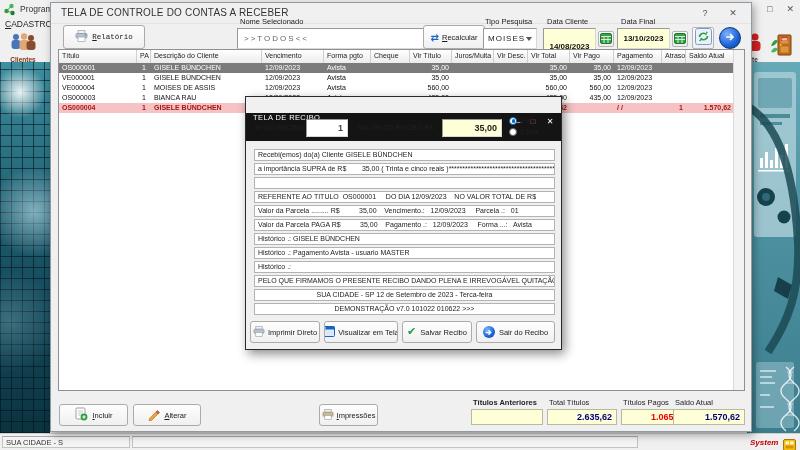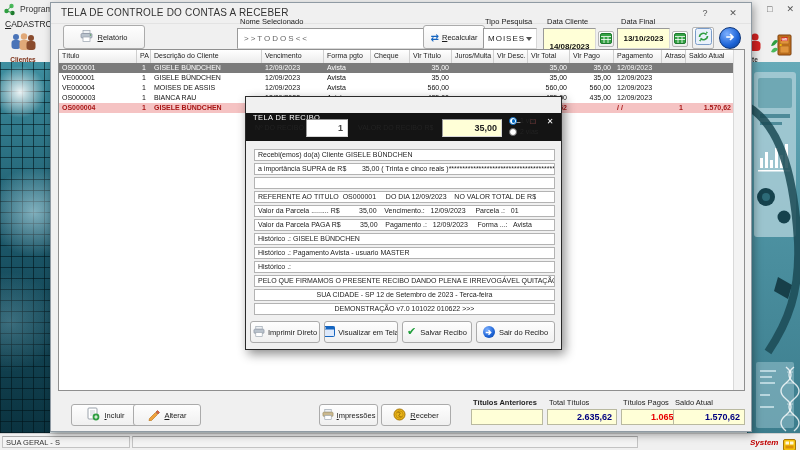--- a/index.html
+++ b/index.html
@@ -194,42 +194,42 @@
               <rect x="12" y="308" width="16" height="2"></rect>
               <rect x="12" y="314" width="12" height="2"></rect>
               <rect x="12" y="320" width="15" height="2"></rect>
               <rect x="12" y="332" width="10" height="2"></rect>
               <rect x="12" y="344" width="14" height="2"></rect>
             </g>
         </svg>
       </div>
     </div>
     <div class="bg-statusbar">
-      <span class="status-cell" style="left:2px;width:128px;">SUA GERAL - S</span>
+      <span class="status-cell" style="left:2px;width:128px;">SUA CIDADE - S</span>
       <span class="status-cell" style="left:132px;width:506px;"></span>
       <span class="system-label" style="left:750px;">System</span>
       <span class="abs" style="left:783px;top:3px;">
         <svg width="13" height="12" viewBox="0 0 13 12">
             <rect x="0.5" y="0.5" width="12" height="11" rx="1.5" fill="#f4c20d" stroke="#a67607"></rect>
             <rect x="2.5" y="2.5" width="3.5" height="3" fill="#fff7d6"></rect>
             <rect x="7" y="2.5" width="3.5" height="3" fill="#fff7d6"></rect>
             <rect x="2.5" y="6.5" width="8" height="3" fill="#d98f0b"></rect>
           </svg>
       </span>
     </div>
   </div>
 
   <div class="mwin">
     <div class="m-titlebar">
       <span class="m-title">TELA DE CONTROLE DO CONTAS A RECEBER</span>
       <span class="winbtn" style="right:36px;">?</span>
       <span class="winbtn" style="right:8px;">✕</span>
     </div>
 
-    <div class="btn3d accel-btn" style="left:12px;top:22px;width:82px;height:24px;">
+    <div class="btn3d accel-btn" style="left:12px;top:22px;width:82px;height:24px;font-family:Liberation Mono, monospace;">
       <span>
         <svg width="13" height="12" viewBox="0 0 13 12">
             <rect x="3" y="0.5" width="7" height="3" fill="#eef1f4" stroke="#98a2ad" stroke-width=".7"></rect>
             <rect x="1" y="3.5" width="11" height="4.5" rx="1" fill="#b9c2cc" stroke="#8891a0" stroke-width=".7"></rect>
             <rect x="3" y="7" width="7" height="4.5" fill="#fff" stroke="#98a2ad" stroke-width=".7"></rect>
             <circle cx="10.5" cy="5" r=".8" fill="#4a9e4f"></circle>
           </svg>
       </span>
       <span class="accel"><u>R</u>elatório</span>
     </div>
@@ -382,21 +382,21 @@
             <div class="td ar" style="width: 42px;">1.570,62</div>
             <div class="td ar" style="width: 44px;"></div>
             <div class="td " style="width: 48px;">/ /</div>
             <div class="td ar" style="width: 24px;">1</div>
             <div class="td ar" style="width: 48px;">1.570,62</div>
           </div>
         </div>
       <div class="vscroll"></div>
     </div>
 
-    <div class="btn3d" style="left:8px;top:401px;width:69px;height:22px;margin-left:12px;">
+    <div class="btn3d" style="left:8px;top:401px;width:69px;height:22px;">
       <span><svg width="14" height="14" viewBox="0 0 14 14">
             <rect x="2" y="1" width="9" height="11" rx="1" fill="#fff" stroke="#9aa2ab"></rect>
             <g stroke="#b9c0c8" stroke-width=".8">
               <line x1="4" y1="4" x2="9" y2="4"></line>
               <line x1="4" y1="6" x2="9" y2="6"></line>
               <line x1="4" y1="8" x2="8" y2="8"></line>
             </g>
             <circle cx="10" cy="10" r="3.4" fill="#2f9e41"></circle>
             <path d="M10 8.3 v3.4 M8.3 10 h3.4" stroke="#fff" stroke-width="1.1"></path>
           </svg></span>
@@ -409,28 +409,20 @@
           </svg></span>
       <span class="accel"><u>A</u>lterar</span>
     </div>
     <div class="btn3d" style="left:268px;top:401px;width:59px;height:22px;gap:3px;">
       <span><svg width="12" height="11" viewBox="0 0 13 12">
             <rect x="3" y="0.5" width="7" height="3" fill="#eef1f4" stroke="#98a2ad" stroke-width=".7"></rect>
             <rect x="1" y="3.5" width="11" height="4.5" rx="1" fill="#cbb98f" stroke="#9a8a60" stroke-width=".7"></rect>
             <rect x="3" y="7" width="7" height="4.5" fill="#fff" stroke="#98a2ad" stroke-width=".7"></rect>
           </svg></span>
       <span class="accel"><u>I</u>mpressões</span>
-    </div>
-    <div class="btn3d" style="left:330px;top:401px;width:70px;height:22px;">
-      <span><svg width="13" height="13" viewBox="0 0 13 13">
-            <circle cx="6.5" cy="6.5" r="5.5" fill="#e8b418" stroke="#a67607"></circle>
-            <circle cx="6.5" cy="6.5" r="3.6" fill="none" stroke="#c08c0a" stroke-width=".8"></circle>
-            <path d="M5 4.5 c2 -1 3.5 .5 2 2 c-1.5 1.5 0 3 2 2" stroke="#8a6205" stroke-width=".9" fill="none" transform="translate(-0.5,0)"></path>
-          </svg></span>
-      <span class="accel"><u>R</u>eceber</span>
     </div>
 
     <span class="totlbl" style="left:422px;font-weight:bold;">Títulos Anteriores</span>
     <div class="totfld navy" style="left:420px;width:72px;"></div>
     <span class="totlbl" style="left:498px;">Total Títulos</span>
     <div class="totfld navy" style="left:496px;width:70px;">2.635,62</div>
     <span class="totlbl" style="left:572px;">Títulos Pagos</span>
     <div class="totfld red" style="left:570px;width:70px;">1.065,00</div>
     <span class="totlbl" style="left:624px;">Saldo Atual</span>
     <div class="totfld navy" style="left:622px;width:72px;">1.570,62</div>

